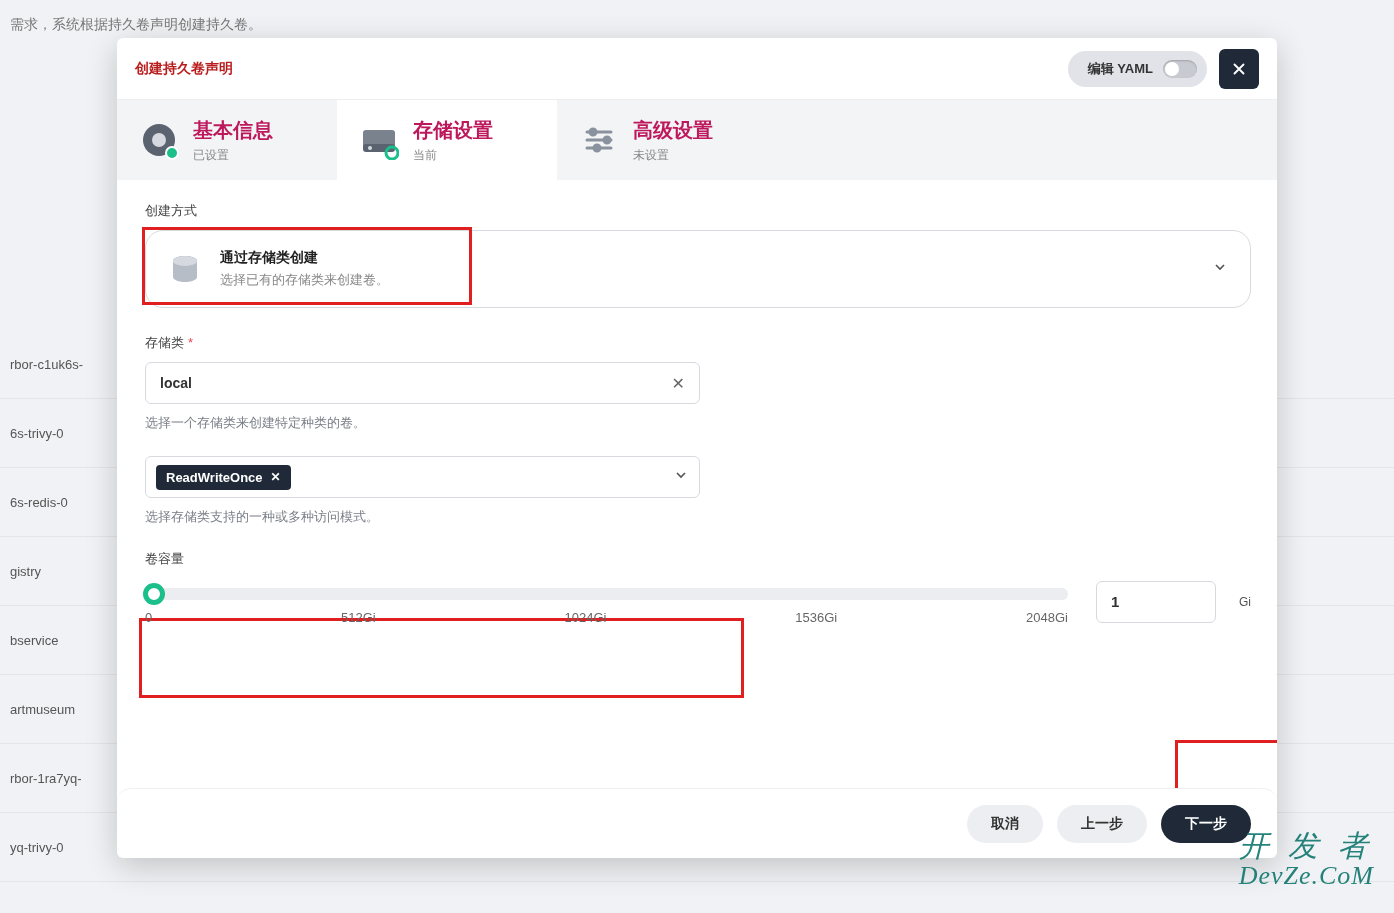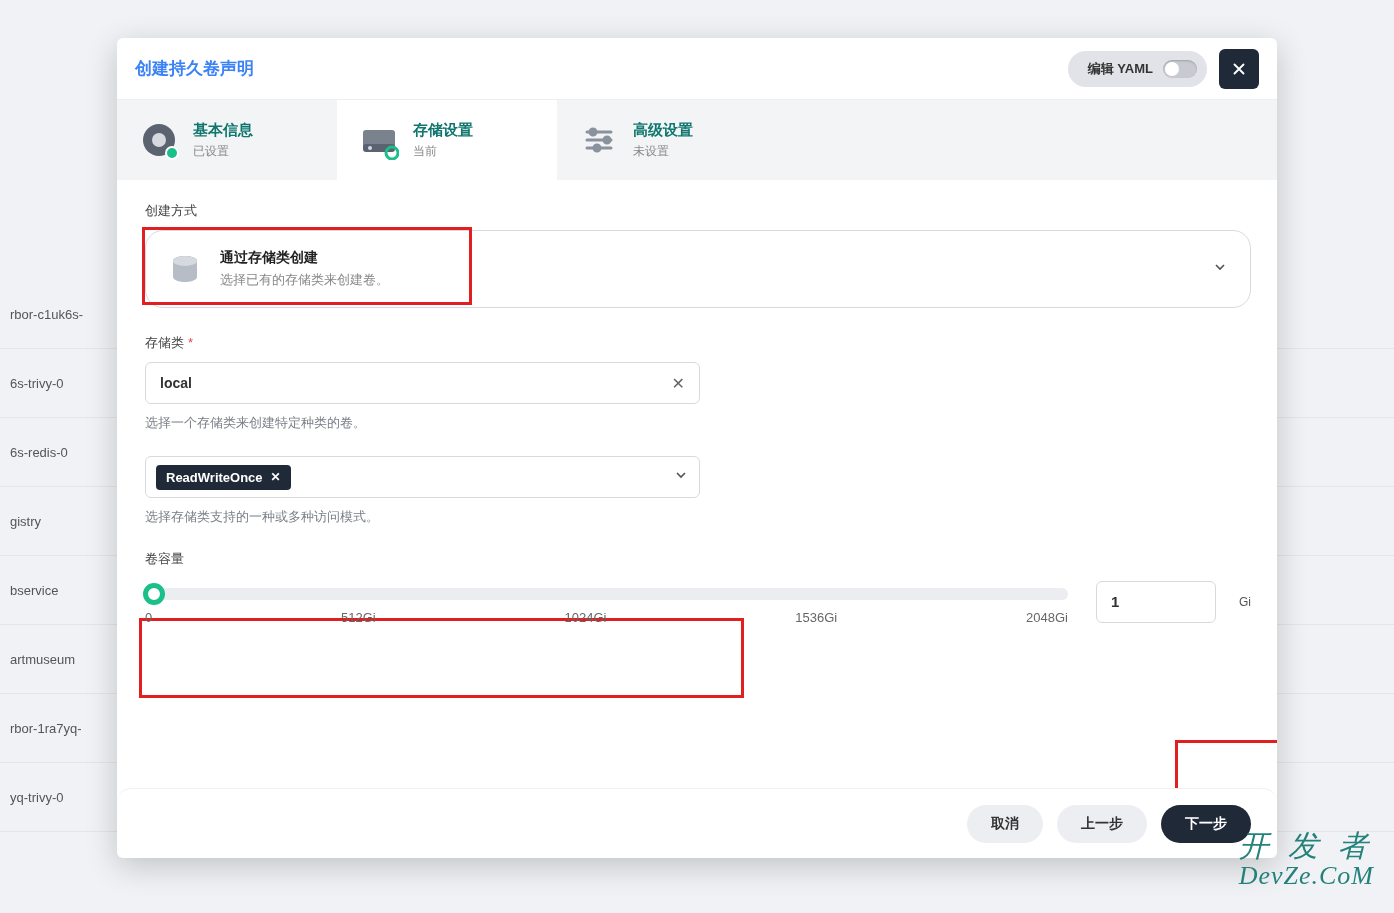--- a/index.html
+++ b/index.html
@@ -25,21 +25,21 @@
   width: 1160px; height: 820px;
   background: #fff; border-radius: 6px;
   box-shadow: 0 8px 32px rgba(0,0,0,0.2);
   display: flex; flex-direction: column;
   overflow: hidden;
 }
 .modal-header {
   display: flex; align-items: center; justify-content: space-between;
   padding: 0 18px; height: 62px; border-bottom: 1px solid #eee;
 }
-.modal-title { font-weight: 700; font-size: 17px; color: #3b82f6; }
+.modal-title { font-weight: 700; font-size: 14px; color: #b91c1c; }
 .header-right { display: flex; align-items: center; gap: 12px; }
 .yaml-toggle {
   display: flex; align-items: center; gap: 10px;
   background: #e1e3e8; border-radius: 20px; padding: 6px 10px 6px 20px;
   height: 36px; font-weight: 600; font-size: 13px; color: #333; cursor: pointer;
 }
 .toggle-track {
   width: 34px; height: 18px; background: #c7cad1; border-radius: 10px; position: relative;
   box-shadow: inset 0 1px 2px rgba(0,0,0,0.2);
 }
@@ -56,21 +56,21 @@
 .tabs {
   display: flex; background: #f3f4f6; height: 80px;
 }
 .tab {
   flex: 0 0 220px; display: flex; align-items: center; gap: 14px;
   padding: 0 22px; cursor: pointer;
 }
 .tab.active { background: #fff; }
 .tab-icon { width: 40px; height: 40px; position: relative; }
 .tab-text { display: flex; flex-direction: column; gap: 3px; }
-.tab-title { font-size: 15px; font-weight: 700; color: #0f766e; }
+.tab-title { font-size: 20px; font-weight: 700; color: #be185d; }
 .tab-sub { font-size: 12px; color: #888; }
 
 .modal-body {
   flex: 1; padding: 22px 26px; overflow-y: auto;
 }
 .section-label { font-size: 13px; color: #444; margin-bottom: 10px; font-weight: 500; }
 .required-star { color: #e34850; margin-left: 4px; }
 
 .create-card {
   border: 1px solid #d6d9de; border-radius: 18px; padding: 18px 22px;
@@ -145,20 +145,21 @@
 .watermark .cn { letter-spacing: 6px; font-size: 30px; }
 .watermark .en { letter-spacing: 1px; font-size: 26px; }
 
 .db-icon { width: 34px; height: 34px; }
 .disk-iconbox { width: 40px; height: 40px; }
 </style>
 </head>
 <body>
 
 <div class="bg-table">
+  <div class="bg-intro">需求，系统根据持久卷声明创建持久卷。</div>
   <div class="bg-spacer"></div>
   <div class="bg-row">rbor-c1uk6s-</div>
   <div class="bg-row">6s-trivy-0</div>
   <div class="bg-row">6s-redis-0</div>
   <div class="bg-row">gistry</div>
   <div class="bg-row">bservice</div>
   <div class="bg-row">artmuseum</div>
   <div class="bg-row">rbor-1ra7yq-</div>
   <div class="bg-row">yq-trivy-0</div>
 </div>

